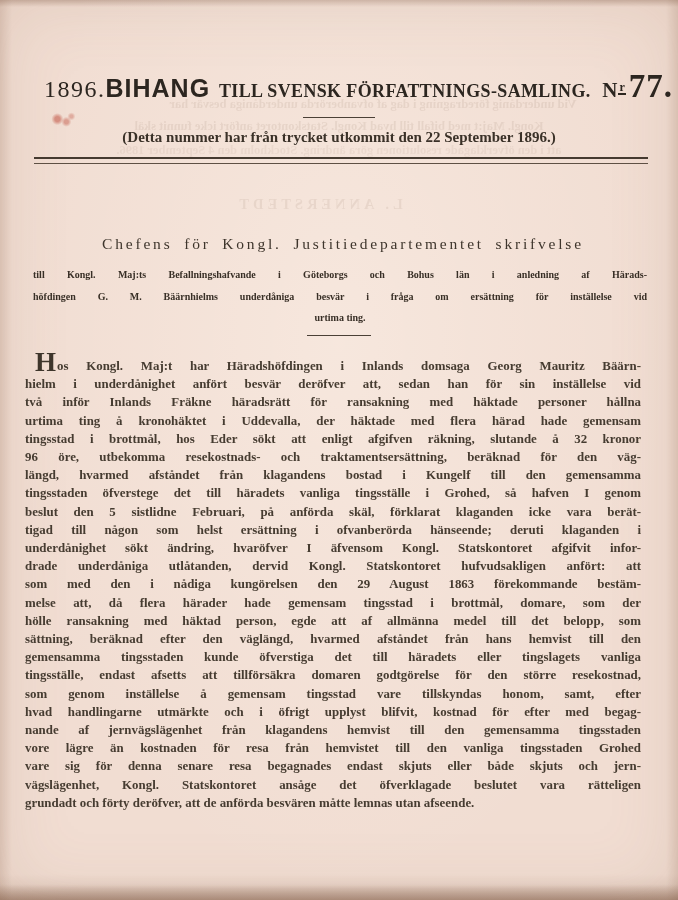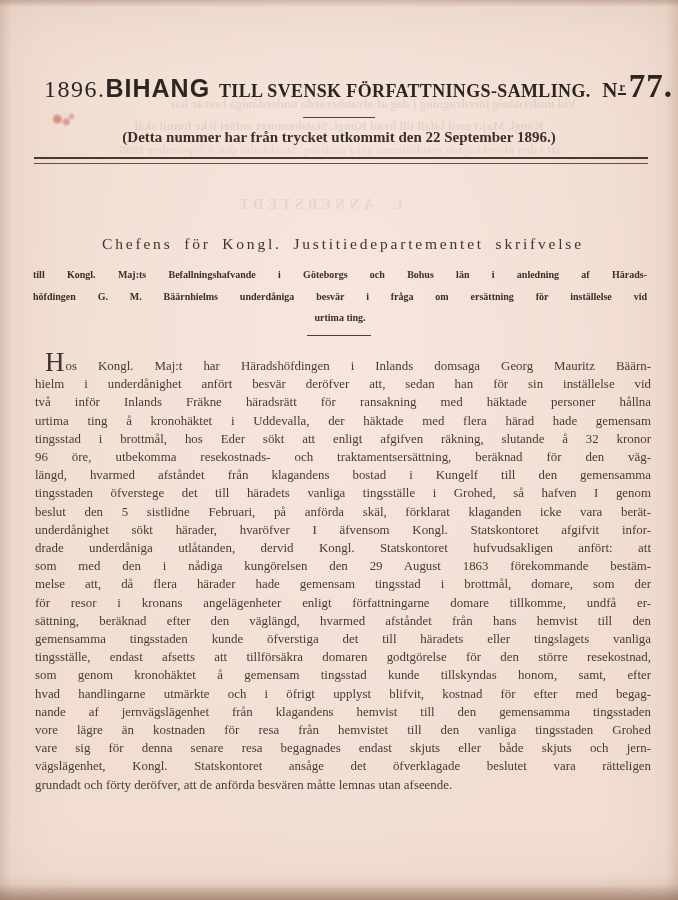--- a/index.html
+++ b/index.html
@@ -50,21 +50,21 @@
   
   .heading{
     position:absolute;top:235px;left:8px;right:0;margin:0;
     text-align:center;font-weight:400;font-size:15.5px;
     letter-spacing:2.8px;word-spacing:5px;color:#3e352c;z-index:2;
   }
   .subheading{position:absolute;top:264px;left:33px;width:614px;font-weight:700;font-size:10px;color:#382f26;z-index:2;}
   .subheading .shl{line-height:21.5px;text-align:justify;text-align-last:justify;}
   .subheading .shl.centered{text-align:left;text-align-last:center;}
   
-  .body-block{position:absolute;top:357px;left:35px;width:616px;z-index:2;font-size:12.9px;}
+  .body-block{position:absolute;top:357px;left:25px;width:616px;z-index:2;font-size:12.9px;font-weight:bold;}
   .bline{line-height:18.2px;text-align:justify;text-align-last:justify;text-justify:inter-word;}
   .bline.first{padding-left:10px;}
   .body-lines .bline:last-child{text-align:left;text-align-last:left;}
   .dropcap{font-size:27px;line-height:0;position:relative;top:1px;letter-spacing:1px;color:#3e352b;}
   
   .bleed{position:absolute;z-index:1;transform:scaleX(-1);color:#7d5f4a;opacity:.11;white-space:nowrap;overflow:hidden;font-weight:700;}
   .bleed.b1{top:97px;left:110px;right:42px;font-size:12.5px;text-align:center;}
   .bleed.b2{top:119px;left:42px;right:42px;font-size:12.5px;text-align:center;}
   .bleed.b3{top:143px;left:42px;right:42px;font-size:12.5px;text-align:center;opacity:.08;}
   .bleed.sig{top:196px;left:0;right:40px;font-size:14.5px;letter-spacing:4px;text-align:center;opacity:.10;}
@@ -137,39 +137,40 @@
         <div class="bline">tingsstad i brottmål, hos Eder sökt att enligt afgifven räkning, slutande å 32 kronor</div>
 
         <div class="bline">96 öre, utbekomma resekostnads- och traktamentsersättning, beräknad för den väg-</div>
 
         <div class="bline">längd, hvarmed afståndet från klagandens bostad i Kungelf till den gemensamma</div>
 
         <div class="bline">tingsstaden öfverstege det till häradets vanliga tingsställe i Grohed, så hafven I genom</div>
 
         <div class="bline">beslut den 5 sistlidne Februari, på anförda skäl, förklarat klaganden icke vara berät-</div>
 
+        <div class="bline">tigad till någon som helst ersättning i ofvanberörda hänseende; deruti klaganden i</div>
 
-        <div class="bline">underdånighet sökt härader, hvaröfver I äfvensom Kongl. Statskontoret afgifvit infor-</div>
+        <div class="bline">underdånighet sökt ändring, hvaröfver I äfvensom Kongl. Statskontoret afgifvit infor-</div>
 
         <div class="bline">drade underdåniga utlåtanden, dervid Kongl. Statskontoret hufvudsakligen anfört: att</div>
 
         <div class="bline">som med den i nådiga kungörelsen den 29 August 1863 förekommande bestäm-</div>
 
         <div class="bline">melse att, då flera härader hade gemensam tingsstad i brottmål, domare, som der</div>
 
+        <div class="bline">hölle ransakning med häktad person, egde att af allmänna medel till det belopp, som</div>
 
-        <div class="bline">för resor i kronans angelägenheter enligt författningarne domare tillkomme, undfå er-</div>
 
         <div class="bline">sättning, beräknad efter den väglängd, hvarmed afståndet från hans hemvist till den</div>
 
         <div class="bline">gemensamma tingsstaden kunde öfverstiga det till häradets eller tingslagets vanliga</div>
 
         <div class="bline">tingsställe, endast afsetts att tillförsäkra domaren godtgörelse för den större resekostnad,</div>
 
-        <div class="bline">som genom kronohäktet å gemensam tingsstad kunde tillskyndas honom, samt, efter</div>
+        <div class="bline">som genom inställelse å gemensam tingsstad vare tillskyndas honom, samt, efter</div>
 
         <div class="bline">hvad handlingarne utmärkte och i öfrigt upplyst blifvit, kostnad för efter med begag-</div>
 
         <div class="bline">nande af jernvägslägenhet från klagandens hemvist till den gemensamma tingsstaden</div>
 
         <div class="bline">vore lägre än kostnaden för resa från hemvistet till den vanliga tingsstaden Grohed</div>
 
         <div class="bline">vare sig för denna senare resa begagnades endast skjuts eller både skjuts och jern-</div>
 
         <div class="bline">vägslägenhet, Kongl. Statskontoret ansåge det öfverklagade beslutet vara rätteligen</div>

